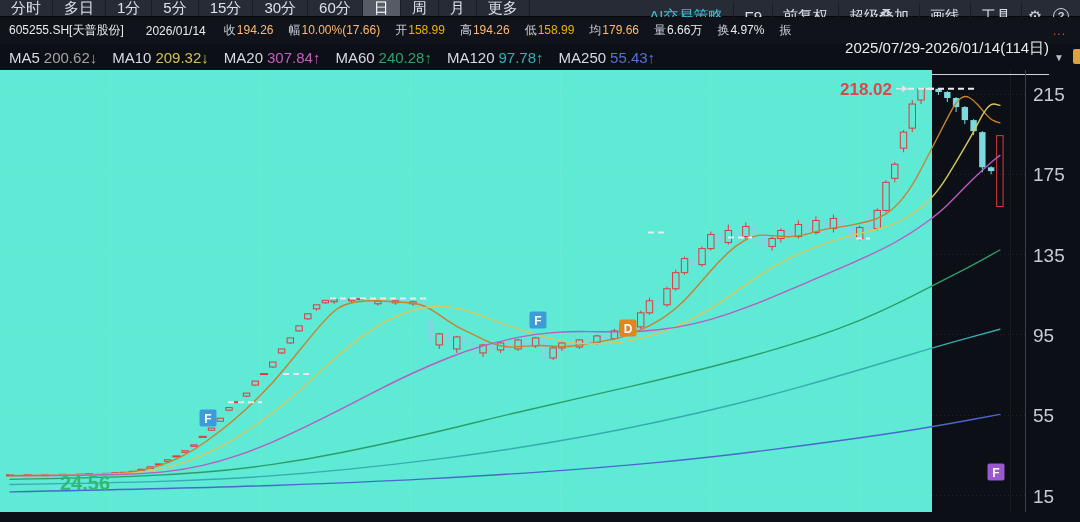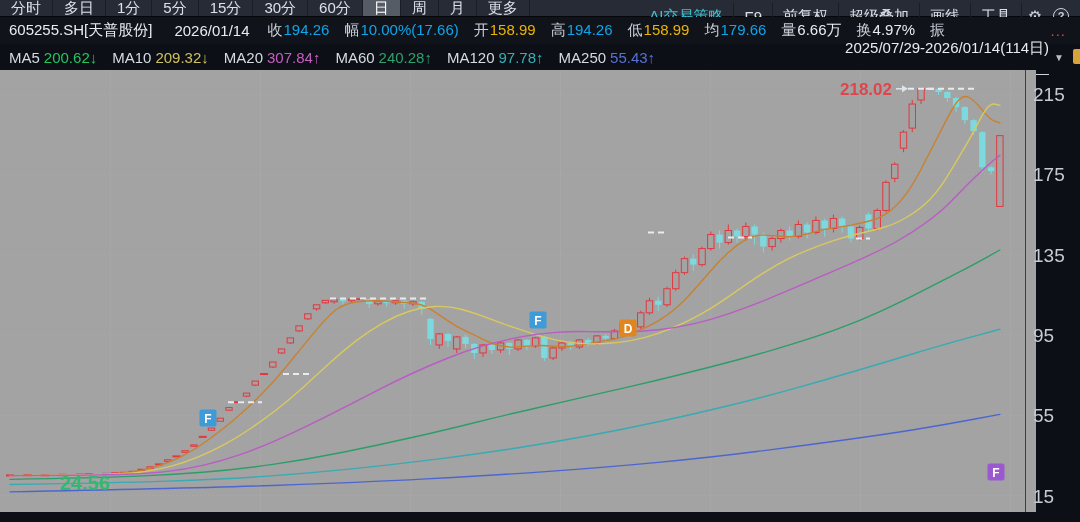--- a/index.html
+++ b/index.html
@@ -11,41 +11,41 @@
   .tabs{display:flex;align-items:stretch;}
   .tab{display:flex;align-items:center;padding:0 11px;color:#dce0e8;border-right:1px solid #1a1d24;cursor:default;white-space:nowrap;}
   .tab.active{background:#565c66;color:#ffffff;}
   .tools{display:flex;align-items:center;padding-right:6px;margin-top:16px;}
   .tool{display:flex;align-items:center;padding:0 10px;color:#dce0e8;border-right:1px solid #1a1d24;white-space:nowrap;height:100%;}
   .tool.accent{color:#3fc3d4;}
   .icon-btn{display:flex;align-items:center;justify-content:center;width:26px;height:100%;color:#ccd1d9;font-size:16px;}
   .help-circle{display:inline-flex;align-items:center;justify-content:center;width:16px;height:16px;border:1.5px solid #ccd1d9;border-radius:50%;font-size:11px;font-weight:bold;line-height:1;}
 
   
-  .bar2{height:27px;background:#10131a;display:flex;align-items:center;padding:0 9px;font-size:15px;color:#e8ebf0;white-space:nowrap;position:relative;}
+  .bar2{height:27px;background:#10131a;display:flex;align-items:center;padding:0 9px;font-size:12px;color:#e8ebf0;white-space:nowrap;position:relative;}
   .qcode{margin-right:22px;}
   .qdate{margin-right:18px;}
   .field{margin-right:15px;}
   .field .lab{color:#c9ced8;margin-right:1px;}
-  .v-up{color:#0ea5e9;}
+  .v-up{color:#fdba74;}
   .v-down{color:#eab308;}
   .v-plain{color:#e8ebf0;}
   .overflow-dots{color:#e2444a;position:absolute;right:14px;letter-spacing:1px;}
 
   
   .bar3{height:26px;background:#0c0f15;display:flex;align-items:center;padding:0 9px;font-size:15px;position:relative;white-space:nowrap;}
   .ma-item{margin-right:15px;}
   .ma-item .lab{color:#d6dae2;margin-right:4px;}
   .range{position:absolute;right:16px;display:flex;align-items:center;gap:5px;cursor:default;}
   .range-text{color:#e8ebf0;border-bottom:1px solid #cfd4dc;padding-bottom:16px;}
   .caret{color:#b8bec8;font-size:10px;}
   .edge-sliver{position:absolute;right:-3px;top:5px;width:10px;height:15px;background:#d9a33c;border-radius:2px;}
 
   
-  .chart{position:relative;width:1036px;height:442px;background:#a3a3a3;}
+  .chart{position:relative;width:932px;height:442px;background:#5eead4;}
   svg{display:block;}
 </style>
 </head>
 <body>
 
 <div class="app">
 
   <div class="bar1">
     <div class="tabs" id="tabs">
         <div class="tab">分时</div>
@@ -90,21 +90,21 @@
         <span class="field"><span class="lab">均</span><span class="v-up">179.66</span></span>
         <span class="field"><span class="lab">量</span><span class="v-plain">6.66万</span></span>
         <span class="field"><span class="lab">换</span><span class="v-plain">4.97%</span></span>
         <span class="field"><span class="lab">振</span><span class="v-plain"></span></span>
       </span>
     <span class="overflow-dots">...</span>
   </div>
 
   <div class="bar3">
     <span id="ma-items" style="display:flex;">
-        <span class="ma-item"><span class="lab">MA5</span><span style="color: #22c55e;">200.62↓</span></span>
+        <span class="ma-item"><span class="lab">MA5</span><span style="color: #a3a3a3;">200.62↓</span></span>
         <span class="ma-item"><span class="lab">MA10</span><span style="color: rgb(207, 193, 94);">209.32↓</span></span>
         <span class="ma-item"><span class="lab">MA20</span><span style="color: rgb(196, 95, 192);">307.84↑</span></span>
         <span class="ma-item"><span class="lab">MA60</span><span style="color: rgb(47, 160, 110);">240.28↑</span></span>
         <span class="ma-item"><span class="lab">MA120</span><span style="color: rgb(54, 176, 182);">97.78↑</span></span>
         <span class="ma-item"><span class="lab">MA250</span><span style="color: rgb(88, 113, 214);">55.43↑</span></span>
       </span>
     <span class="range">
       <span class="range-text">2025/07/29-2026/01/14(114日)</span>
       <span class="caret">▼</span>
     </span>

